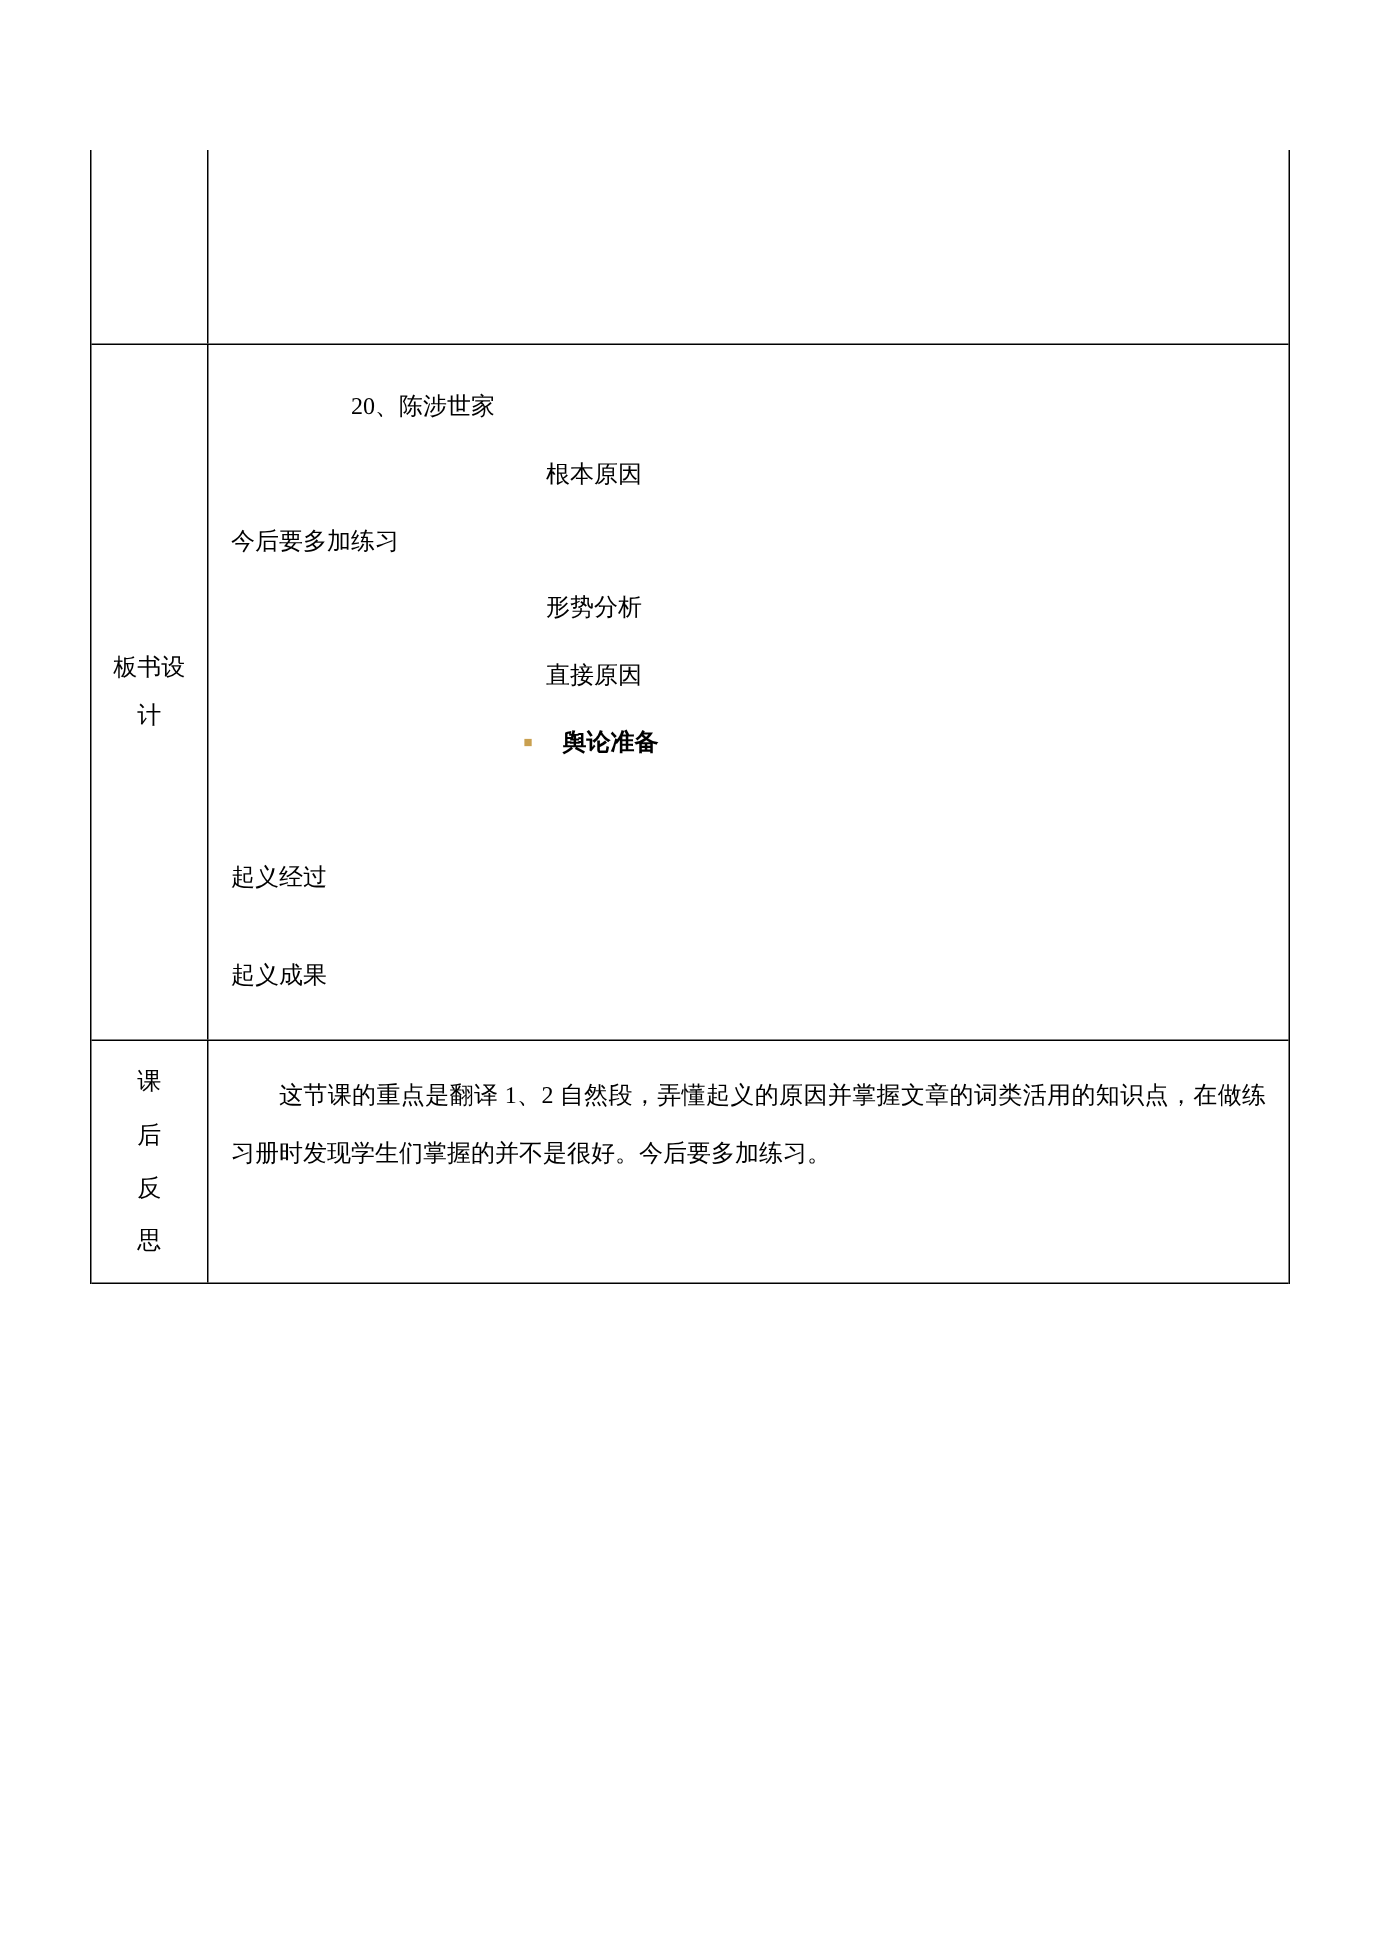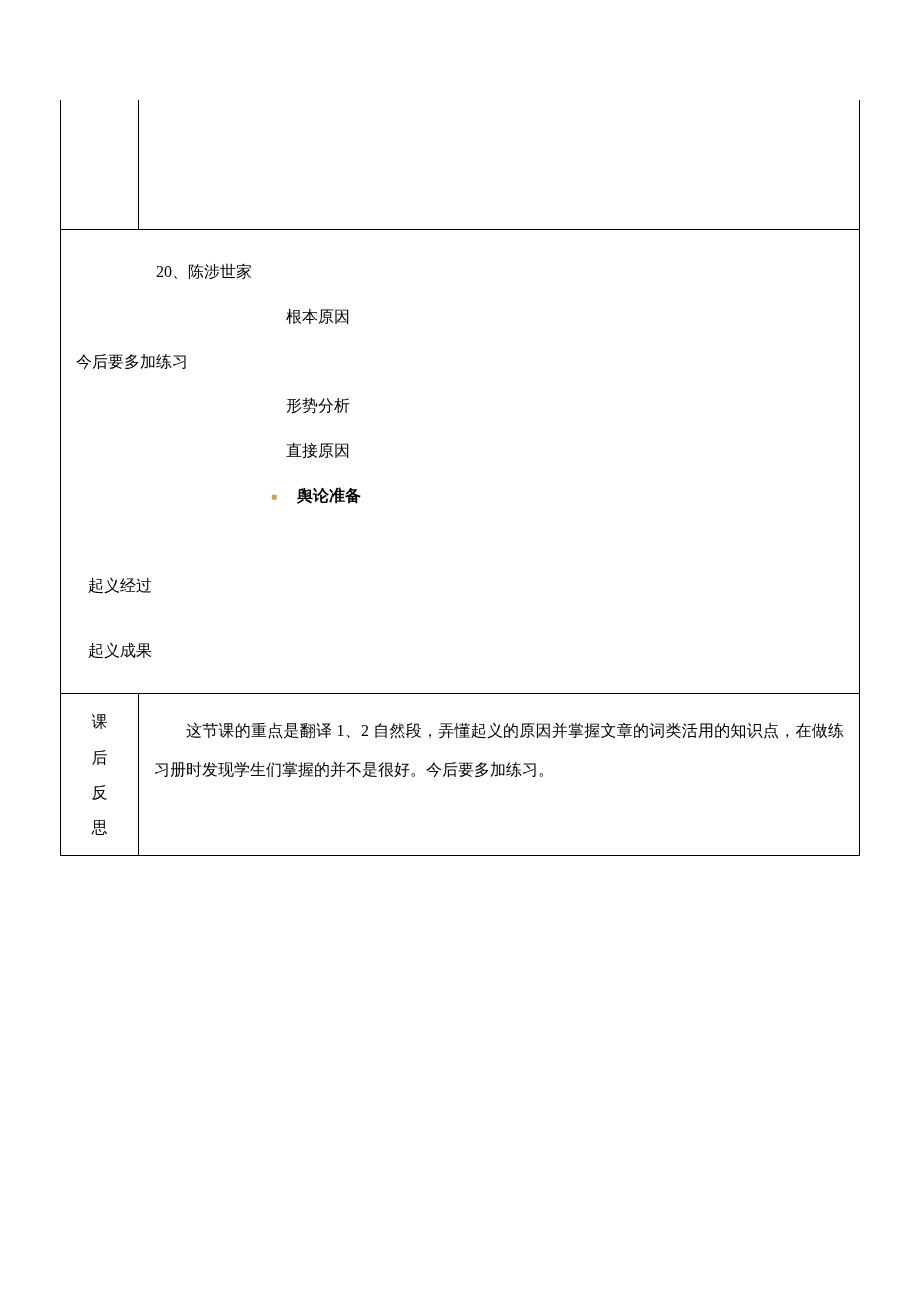--- a/index.html
+++ b/index.html
@@ -87,39 +87,44 @@
       color: #c9a050;
       font-size: 10px;
       vertical-align: middle;
       margin-right: 20px;
     }
     .gap {
       height: 45px;
     }
     .result-main {
       padding-left: 0px;
-      margin-left: 12px;
     }
     .reflection-text {
       text-indent: 2em;
     }
   </style>
 </head>
 <body>
 
 <div class="table-container">
 
   <div class="row-1">
     <div class="left-cell">
       <span></span>
     </div>
     <div class="right-cell"></div>
   </div>
 
   <div class="row-2">
+    <div class="left-cell">
+      <div class="left-cell-text">
+        <div>板书设</div>
+        <div>计</div>
+      </div>
+    </div>
     <div class="right-cell">
       <div class="title-line">20、陈涉世家</div>
       <div class="cause-sub">根本原因</div>
       <div class="cause-main">今后要多加练习</div>
       <div class="cause-sub">形势分析</div>
       <div class="cause-sub">直接原因</div>
       <div class="marker-line">
         <span class="marker">■</span><span>舆论准备</span>
       </div>
       <div class="gap"></div>

